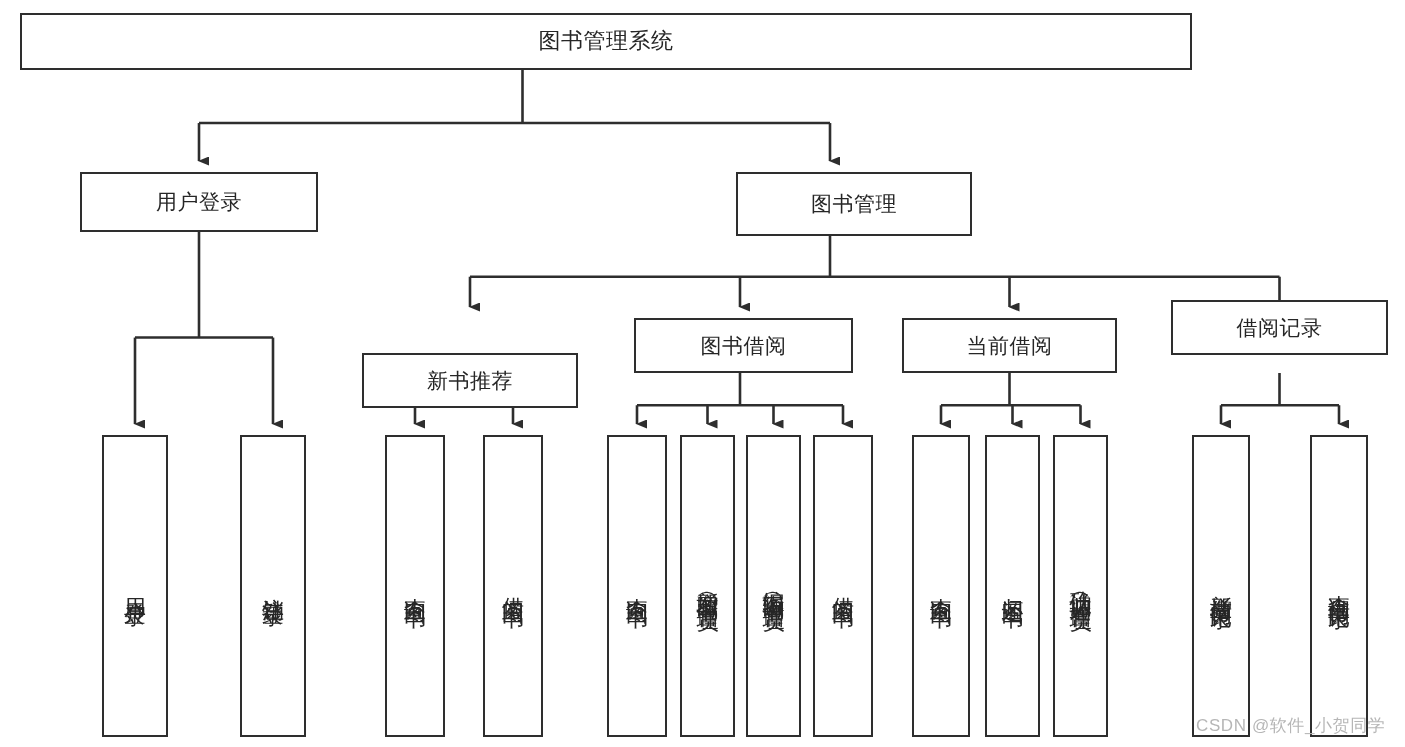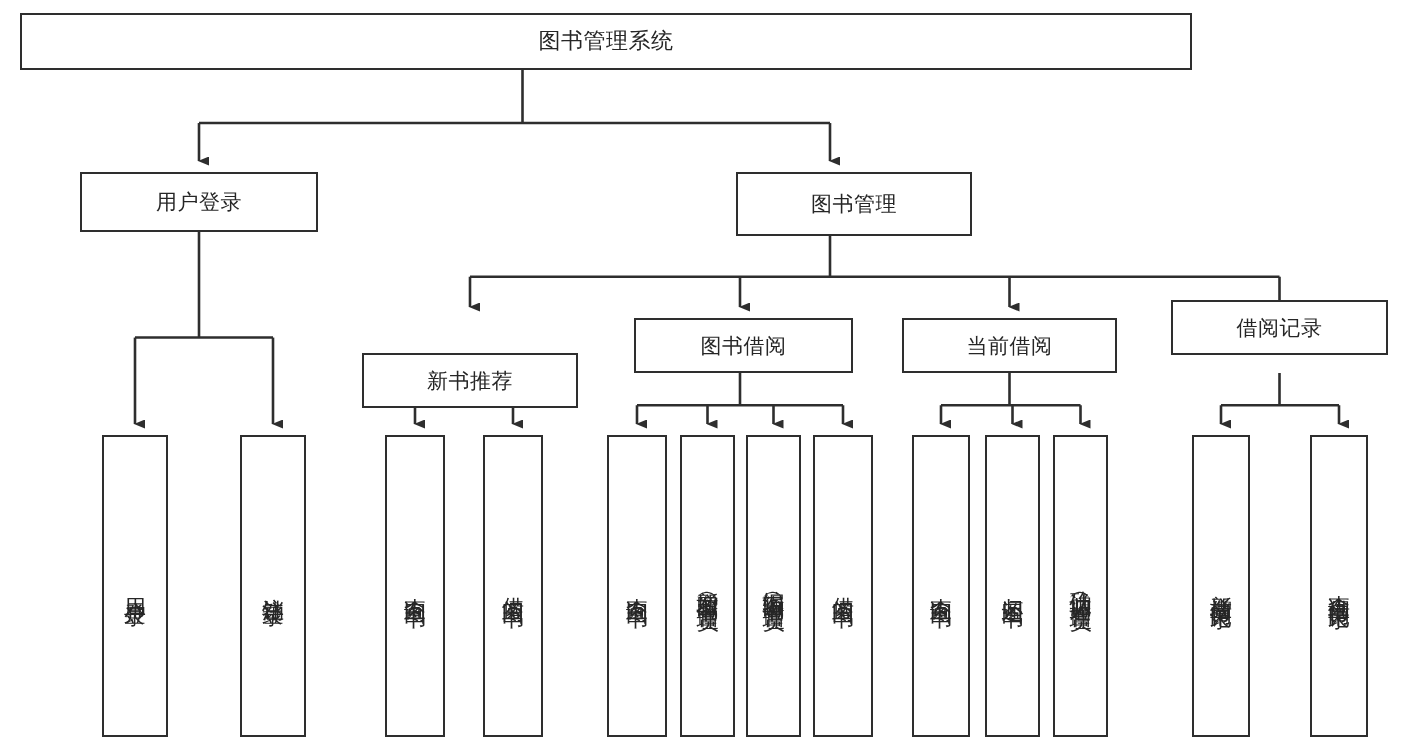--- a/index.html
+++ b/index.html
@@ -169,14 +169,15 @@
         <span class="label">确认归还（管理员）</span>
       </div>
       <div class="node vert" style="left: 1192px; top: 435px; width: 58px; height: 302px;">
         <span class="label">新增借阅记录</span>
       </div>
       <div class="node vert" style="left: 1310px; top: 435px; width: 58px; height: 302px;">
         <span class="label">查询借阅记录</span>
       </div>
     </div>
 
+  <div class="watermark" style="left:1196px; top:714px;">CSDN @软件_小贺同学</div>
 
 </div>
 
 </body></html>

